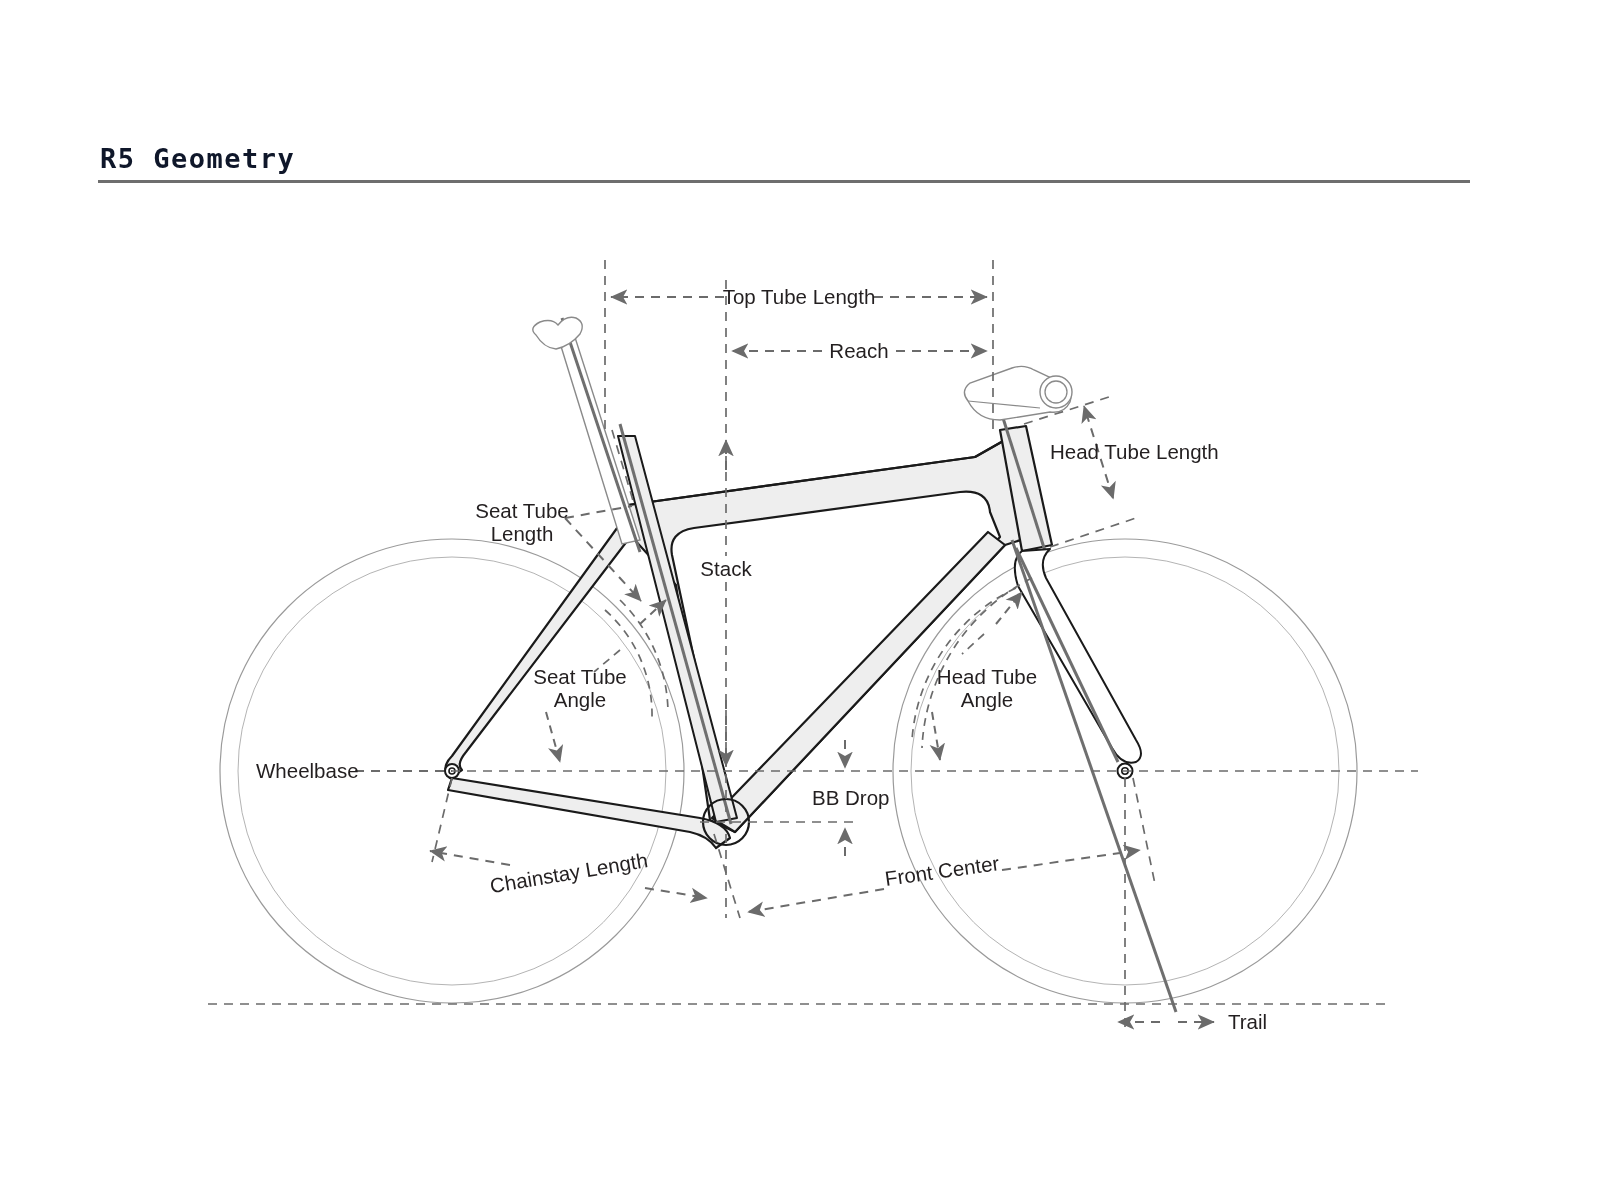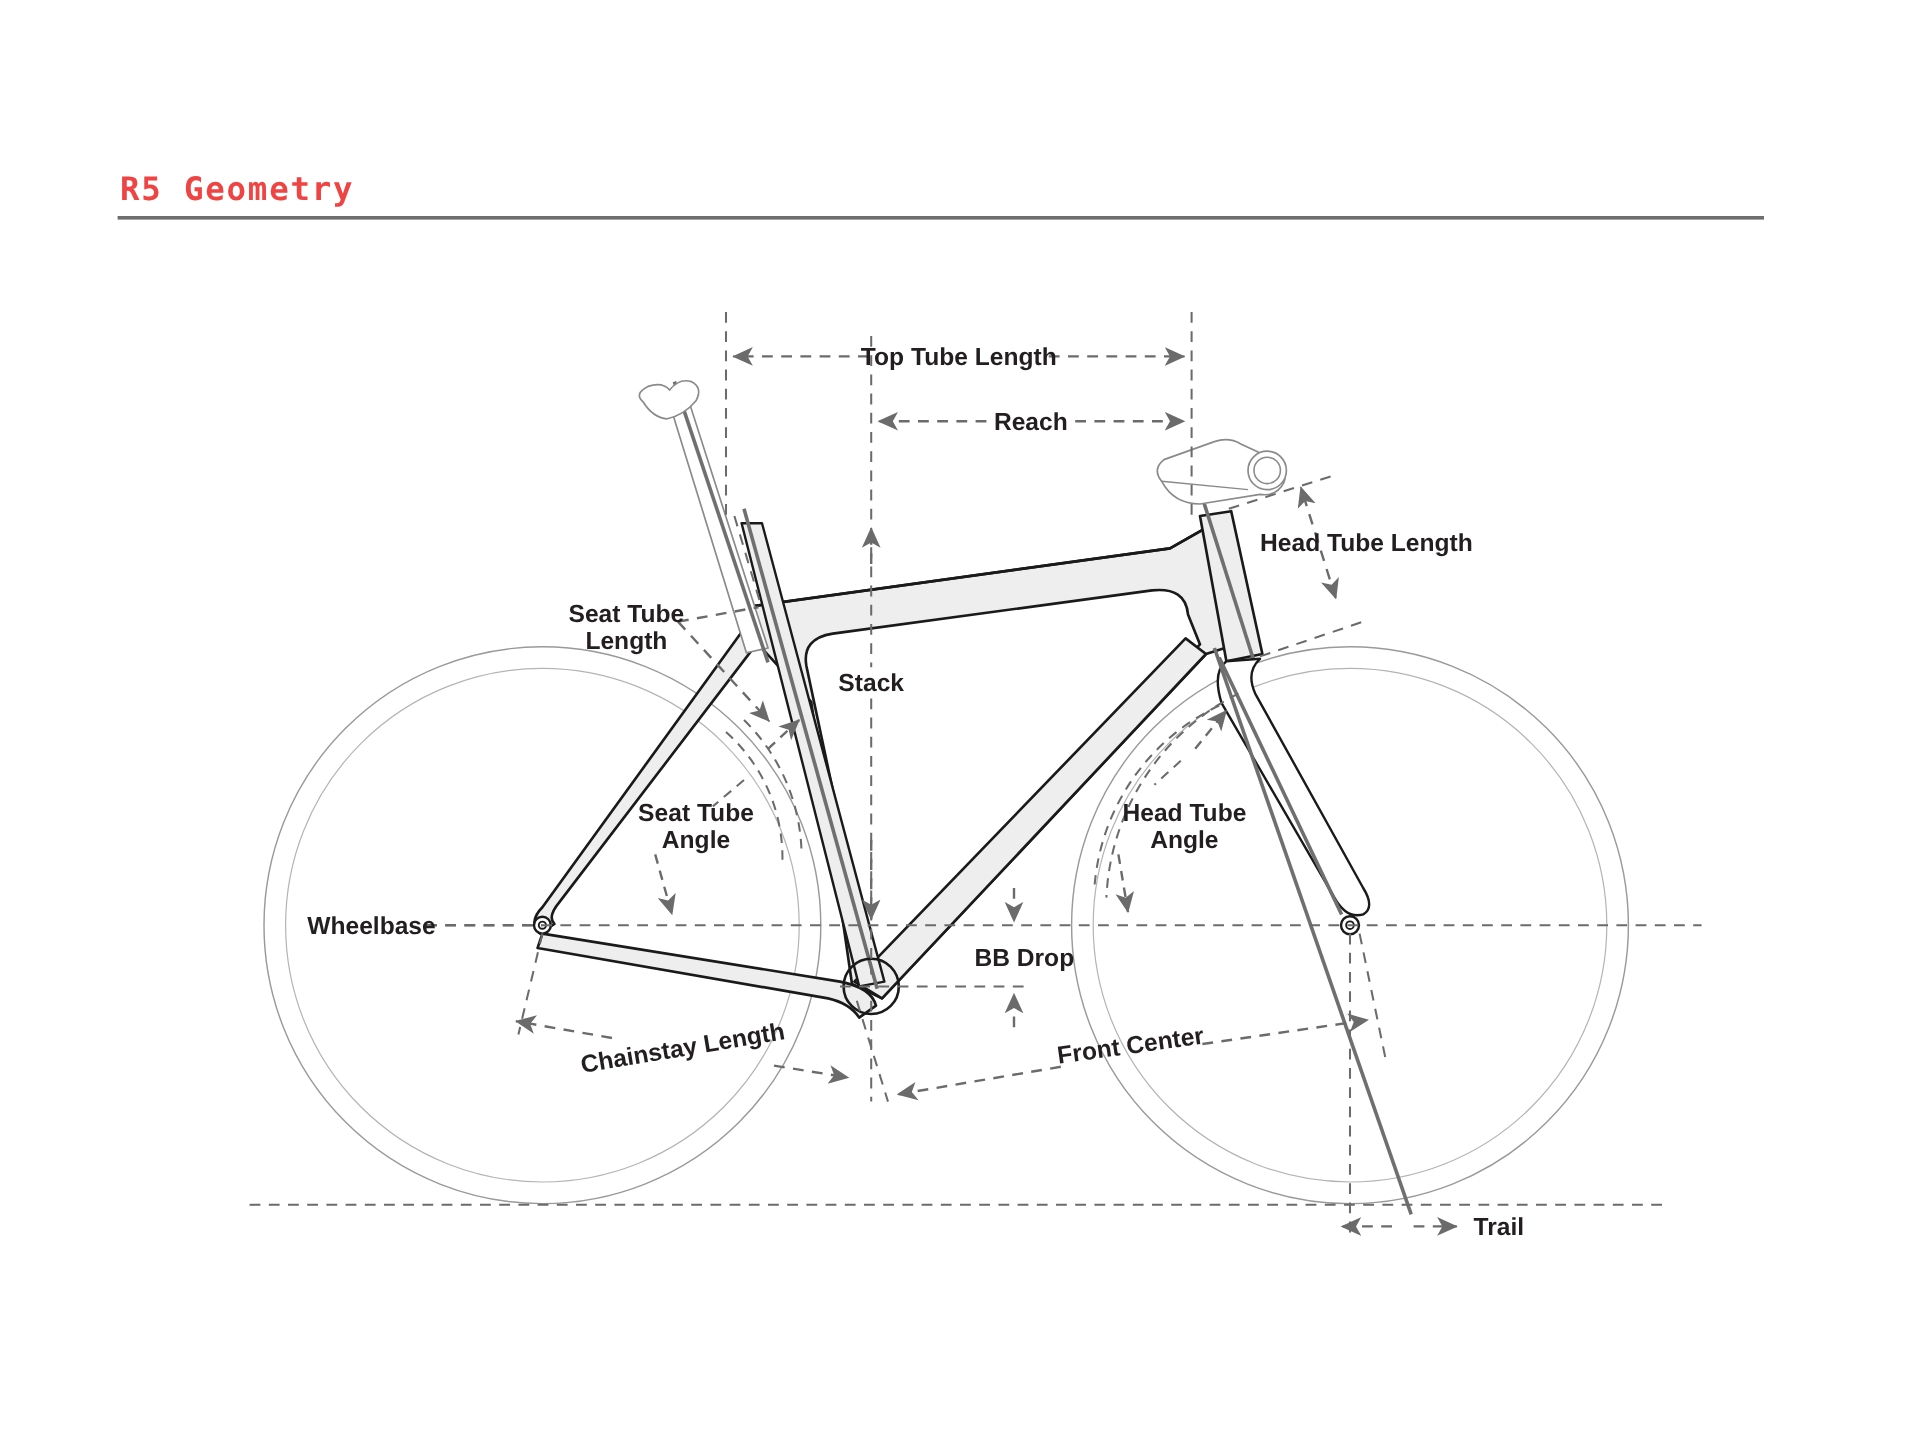--- a/index.html
+++ b/index.html
@@ -25,37 +25,36 @@
     position: absolute;
     left: 98px;
     top: 142px;
     width: 1372px;
   }
   .doc-title {
     font-family: "DejaVu Sans Mono", "Liberation Mono", monospace;
     font-weight: bold;
     font-size: 27px;
     letter-spacing: 1.5px;
-    color: #ef4444;
+    color: #0f172a;
     line-height: 34px;
     margin: 0;
     padding: 0 0 4px 2px;
   }
   .title-rule {
     height: 3px;
     background: #6e6e6e;
     width: 100%;
   }
   .diagram-wrap {
     position: absolute;
     left: 0;
     top: 0;
     width: 1600px;
     height: 1200px;
-    font-weight: bold;
   }
   svg.diagram {
     display: block;
   }
   text.lbl {
     font-family: "Liberation Sans", sans-serif;
     font-size: 20.5px;
     fill: #231f20;
   }
 </style>

